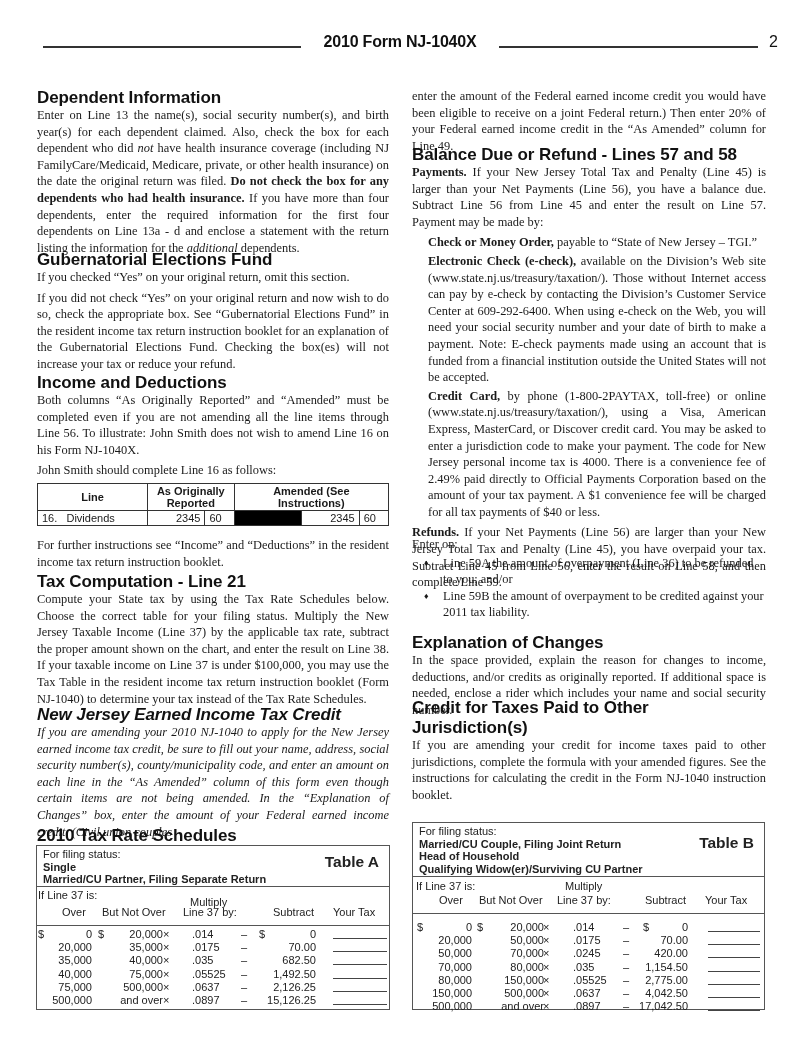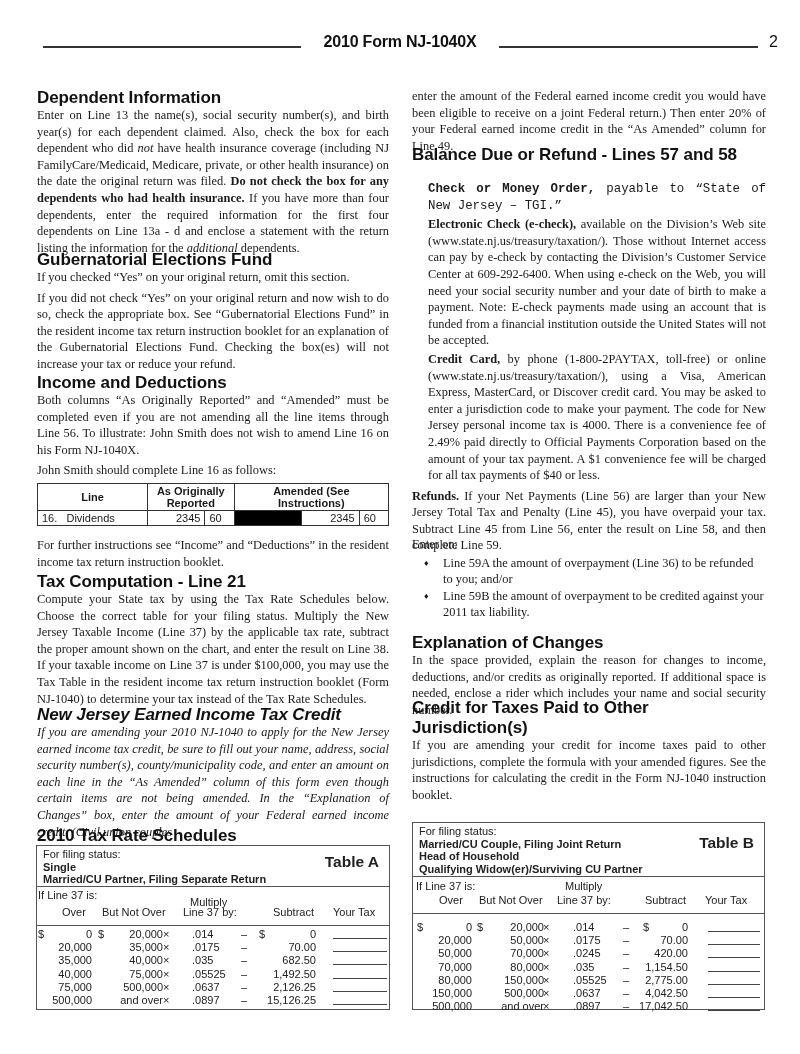--- a/index.html
+++ b/index.html
@@ -95,21 +95,22 @@
   <h2>New Jersey Earned Income Tax Credit</h2>
   <p style="margin-top:-1px;">If you are amending your 2010 NJ-1040 to apply for the New Jersey earned income tax credit, be sure to fill out your name, address, social security number(s), county/municipality code, and enter an amount on each line in the “As Amended” column of this form even though certain items are not being amended. In the “Explanation of Changes” box, enter the amount of your Federal earned income credit. (Civil union couples</p>
 </div>
 
 <div class="sec col" style="left:412px; width:354px; top:88px;">
   <p>enter the amount of the Federal earned income credit you would have been eligible to receive on a joint Federal return.) Then enter 20% of your Federal earned income credit in the “As Amended” column for Line 49.</p>
 </div>
 
 <div class="sec col" style="left:412px; width:354px; top:145px;">
   <h2>Balance Due or Refund - Lines 57 and 58</h2>
-  <p class="indent" style="margin-top:16px;font-family:Liberation Mono, monospace;"><b>Check or Money Order,</b><span> payable to “State of New Jersey – TGI.”</span></p>
+  <p style="margin-top:-1px;"><b>Payments.</b><span> If your New Jersey Total Tax and Penalty (Line 45) is larger than your Net Payments (Line 56), you have a balance due. Subtract Line 56 from Line 45 and enter the result on Line 57. Payment may be made by:</span></p>
+  <p class="indent" style="margin-top:4px;"><b>Check or Money Order,</b><span> payable to “State of New Jersey – TGI.”</span></p>
   <p class="indent" style="margin-top:2px;"><b>Electronic Check (e-check),</b><span> available on the Division’s Web site (www.state.nj.us/treasury/taxation/). Those without Internet access can pay by e-check by contacting the Division’s Customer Service Center at 609-292-6400. When using e-check on the Web, you will need your social security number and your date of birth to make a payment. Note: E-check payments made using an account that is funded from a financial institution outside the United States will not be accepted.</span></p>
   <p class="indent" style="margin-top:2px;"><b>Credit Card,</b><span> by phone (1-800-2PAYTAX, toll-free) or online (www.state.nj.us/treasury/taxation/), using a Visa, American Express, MasterCard, or Discover credit card. You may be asked to enter a jurisdiction code to make your payment. The code for New Jersey personal income tax is 4000. There is a convenience fee of 2.49% paid directly to Official Payments Corporation based on the amount of your tax payment. A $1 convenience fee will be charged for all tax payments of $40 or less.</span></p>
   <p style="margin-top:4px;"><b>Refunds.</b><span> If your Net Payments (Line 56) are larger than your New Jersey Total Tax and Penalty (Line 45), you have overpaid your tax. Subtract Line 45 from Line 56, enter the result on Line 58, and then complete Line 59.</span></p>
 </div>
 
 <div class="sec col" style="left:412px; width:354px; top:537px;">
   <p style="margin-top:-1px;">Enter on:</p>
   <ul class="bul">
     <li><span class="dot">♦</span><span>Line 59A the amount of overpayment (Line 36) to be refunded to you; and/or</span></li>
     <li><span class="dot">♦</span><span>Line 59B the amount of overpayment to be credited against your 2011 tax liability.</span></li>

